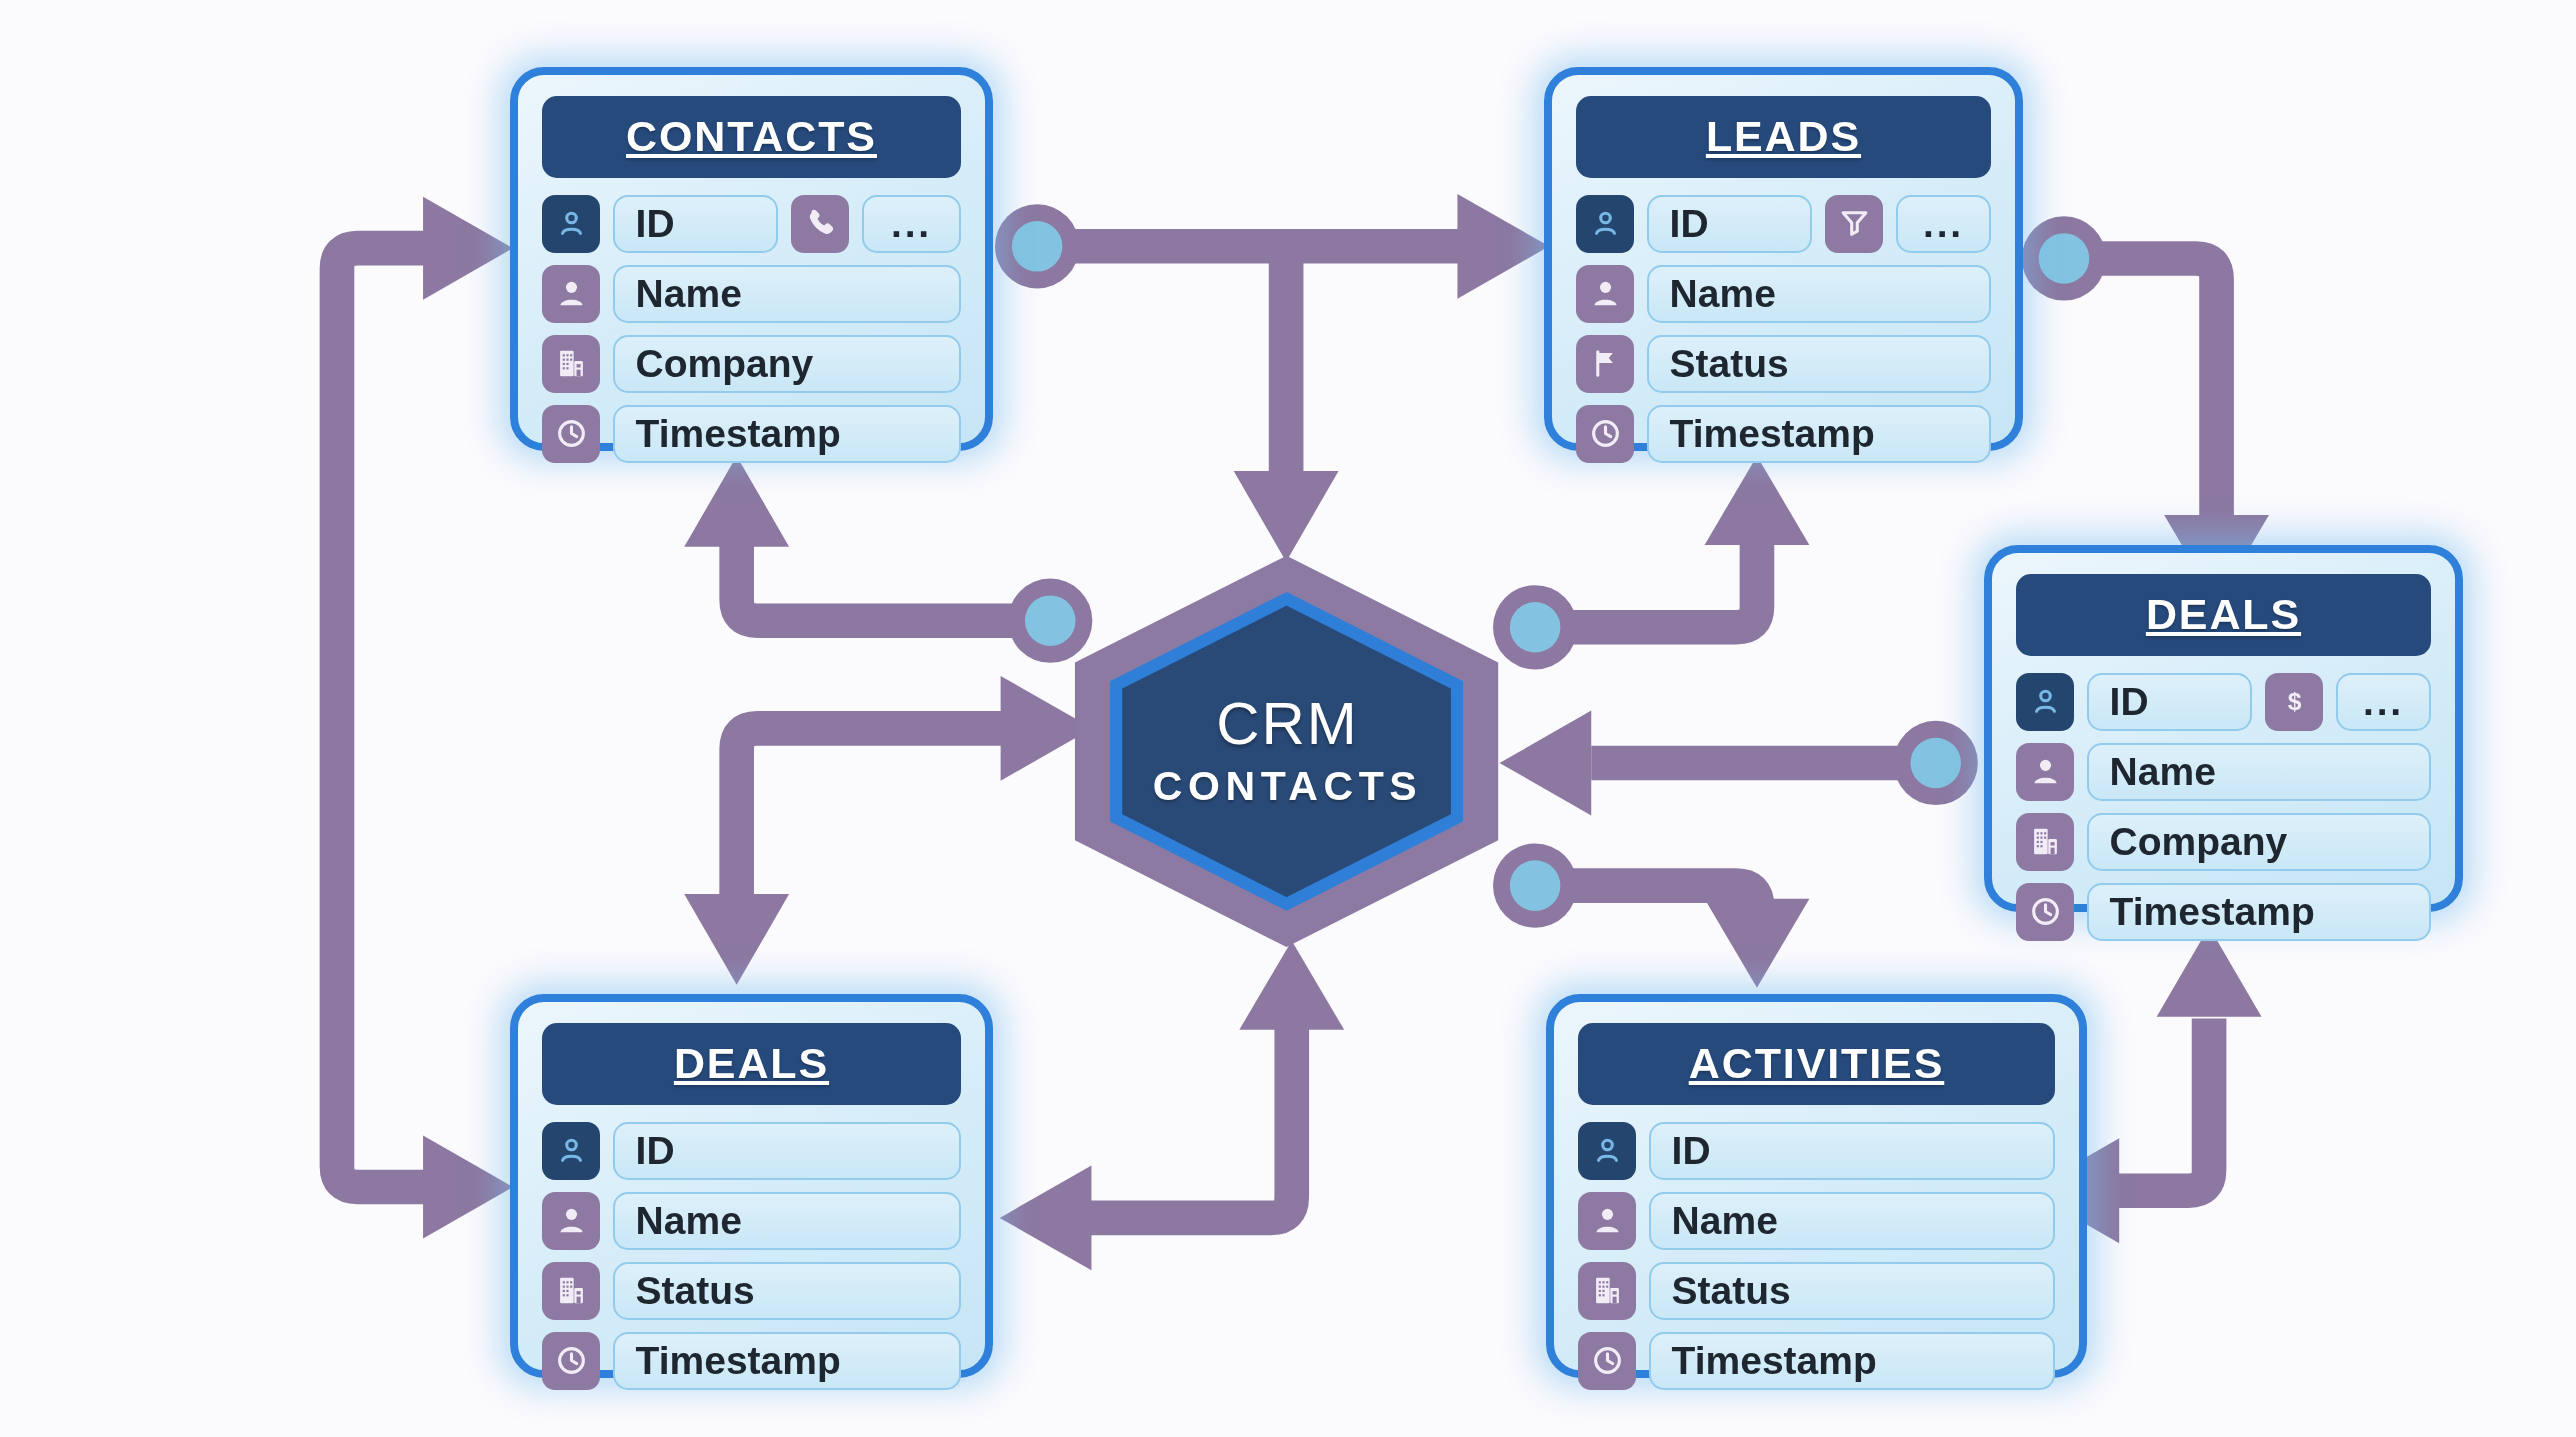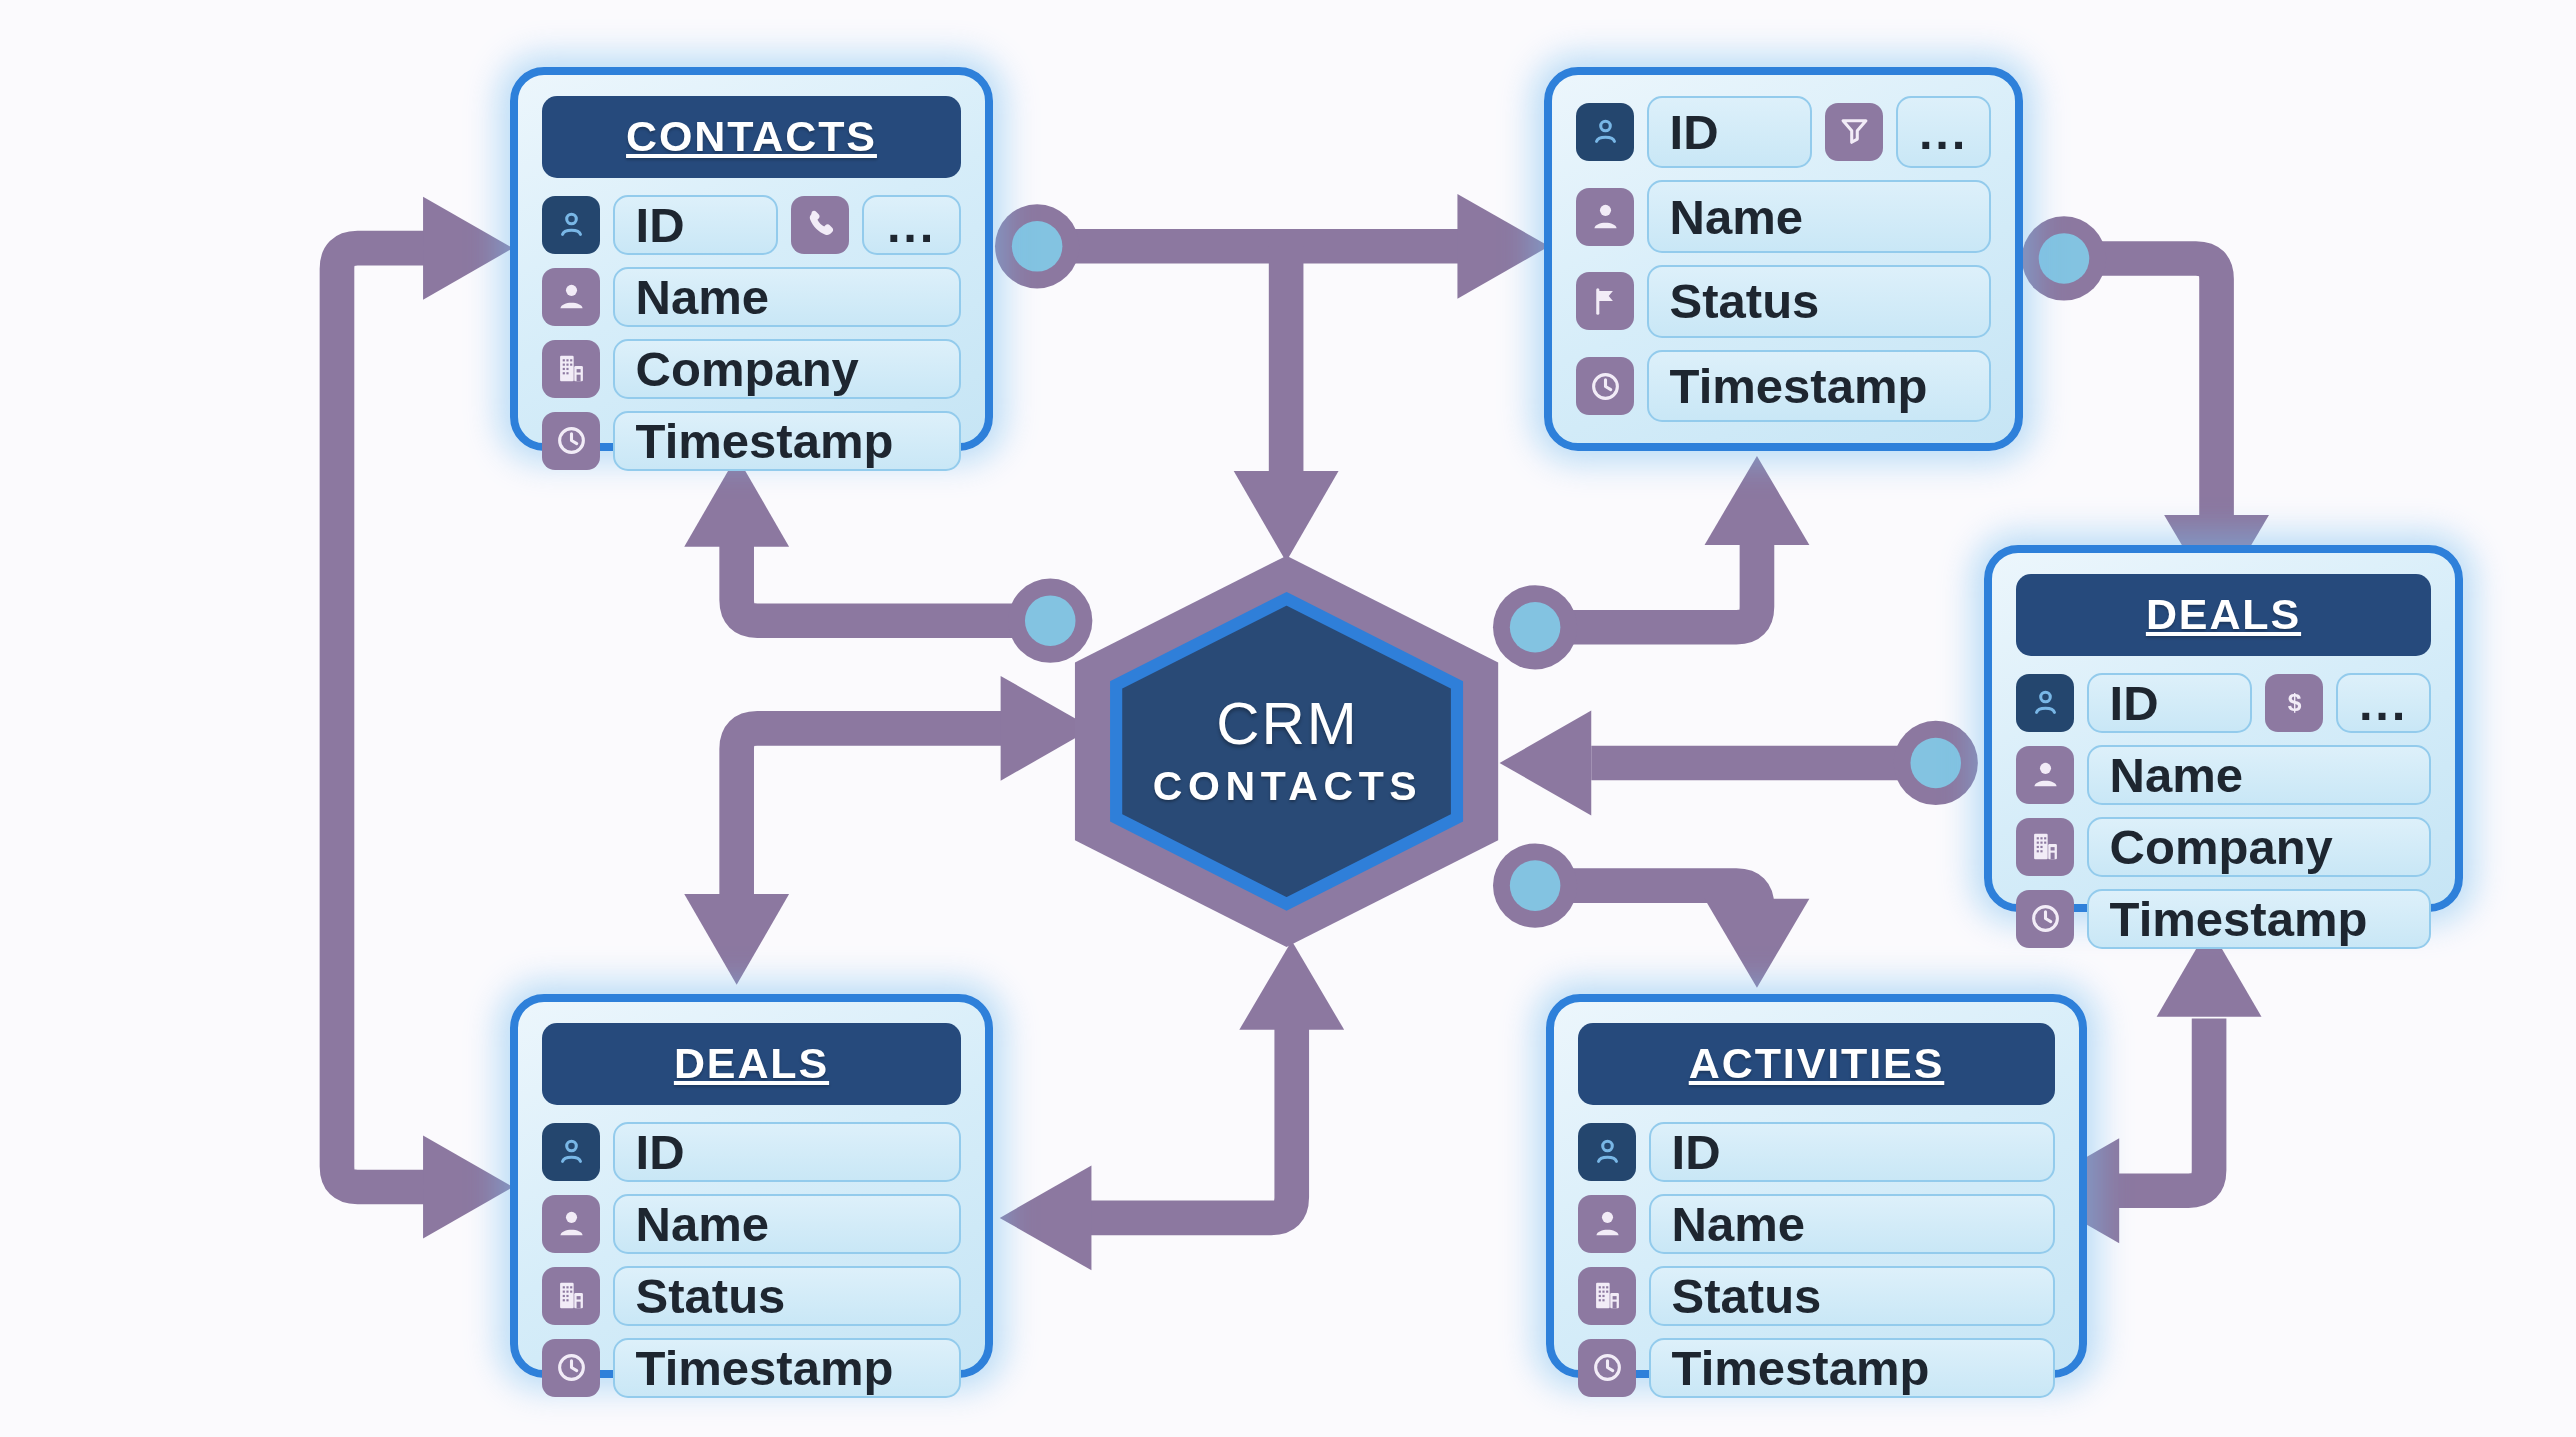--- a/index.html
+++ b/index.html
@@ -39,21 +39,21 @@
   .box-rows{flex:1;display:flex;flex-direction:column;gap:12px;}
   .entity-row{flex:1;display:flex;align-items:stretch;gap:13px;min-height:0;}
   .icon{flex:0 0 58px;align-self:center;height:58px;border-radius:13px;
        background:var(--icon-purple);color:#f2ecf7;
        display:flex;align-items:center;justify-content:center;}
   .icon svg{width:37px;height:37px;display:block;}
   .icon.id-icon{background:var(--icon-navy);color:var(--icon-glyph-blue);}
   .field{flex:1;background:linear-gradient(180deg,var(--field-fill-a),var(--field-fill-b));
        border:2.8px solid var(--field-border);border-radius:15px;
        display:flex;align-items:center;padding:0 20.6px;
-       font-size:49px;font-weight:600;color:var(--text-dark);min-width:0;}
+       font-size:39px;font-weight:600;color:var(--text-dark);min-width:0;}
   .field-short{flex:0 0 165px;}
   .field-dots{justify-content:center;font-weight:800;letter-spacing:2.8px;padding:0 7.5px;}
 
   
   #hex-wrap{position:absolute;left:1030px;top:520px;width:515px;height:459px;z-index:2;}
   #hex-wrap svg{position:absolute;left:0;top:0;}
   .hex-outer{fill:var(--hex-outer);}
   .hex-inner{fill:var(--hex-navy);stroke:var(--hex-ring);stroke-width:13px;}
   #hex-label{position:absolute;left:0;top:0;width:100%;height:100%;
        display:flex;flex-direction:column;align-items:center;justify-content:center;
@@ -195,20 +195,21 @@
               <circle cx="12" cy="12" r="7.7" fill="none" stroke="currentColor" stroke-width="2"></circle>
               <path d="M12 7.6V12l3.4 2" fill="none" stroke="currentColor" stroke-width="2" stroke-linecap="round" stroke-linejoin="round"></path>
             </svg>
           </span>
           <div class="field">Timestamp</div>
         </div>
       </div>
   </div>
 
   <div class="box" id="box-leads">
+    <div class="box-header">LEADS</div>
     <div class="box-rows">
         <div class="entity-row">
           <span class="icon id-icon">
             <svg viewBox="0 0 24 24">
               <circle cx="12" cy="8.4" r="3.1" fill="none" stroke="currentColor" stroke-width="2"></circle>
               <path d="M6.2 18.4c1-3.5 10.6-3.5 11.6 0" fill="none" stroke="currentColor" stroke-width="2" stroke-linecap="round"></path>
             </svg>
           </span>
           <div class="field field-short">ID</div>
           <span class="icon">

